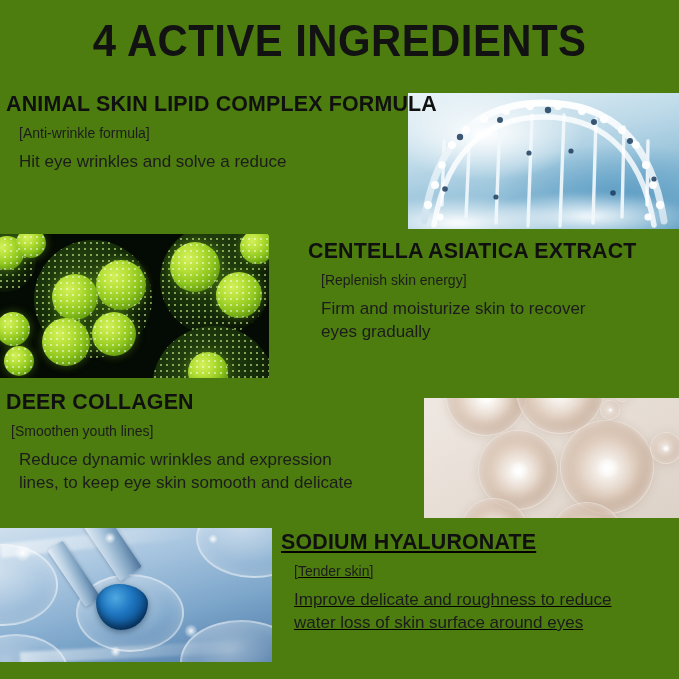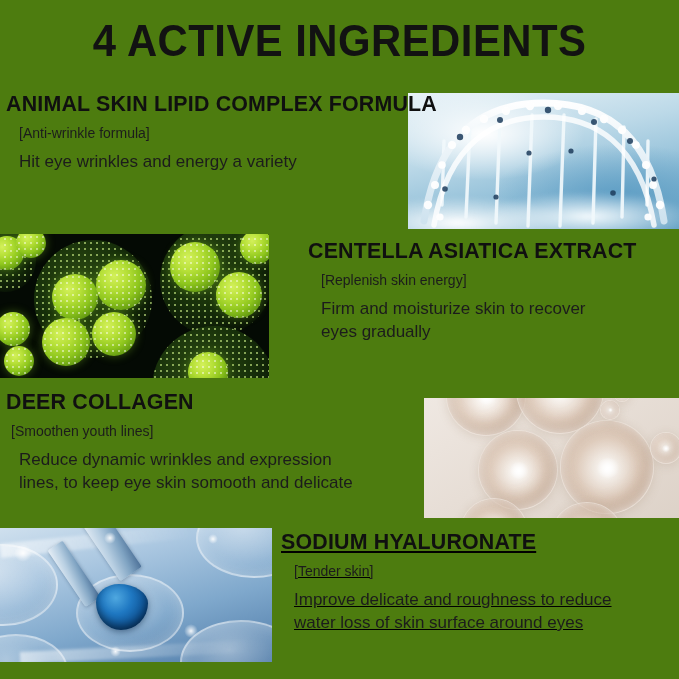--- a/index.html
+++ b/index.html
@@ -258,21 +258,21 @@
           <circle cx="88" cy="104" r="2.6"></circle>
         <circle cx="246" cy="86" r="2.6"></circle>
       </g>
     </svg>
   </div>
 
   <div class="block" style="left:6px; top:92px; width:400px;">
     <div class="ing-name">ANIMAL SKIN LIPID COMPLEX FORMULA</div>
     <div class="ing-tag">[Anti-wrinkle formula]</div>
     <div class="ing-desc">
-      <span>Hit eye wrinkles and energy a variety</span>
+      <span>Hit eye wrinkles and solve a reduce</span>
     </div>
   </div>
 
   <div class="photo" style="left:0px; top:234px; width:269px; height:144px;">
     <div class="algae-bg"></div>
 
     <div class="cell-dark" style="left:34px; top:6px; width:118px; height:118px;"></div>
     <div class="cell-dark" style="left:160px; top:-10px; width:112px; height:112px;"></div>
     <div class="cell-dark" style="left:152px; top:92px; width:124px; height:124px;"></div>
     <div class="cell-dark" style="left:-26px; top:-4px; width:62px; height:62px;"></div>

